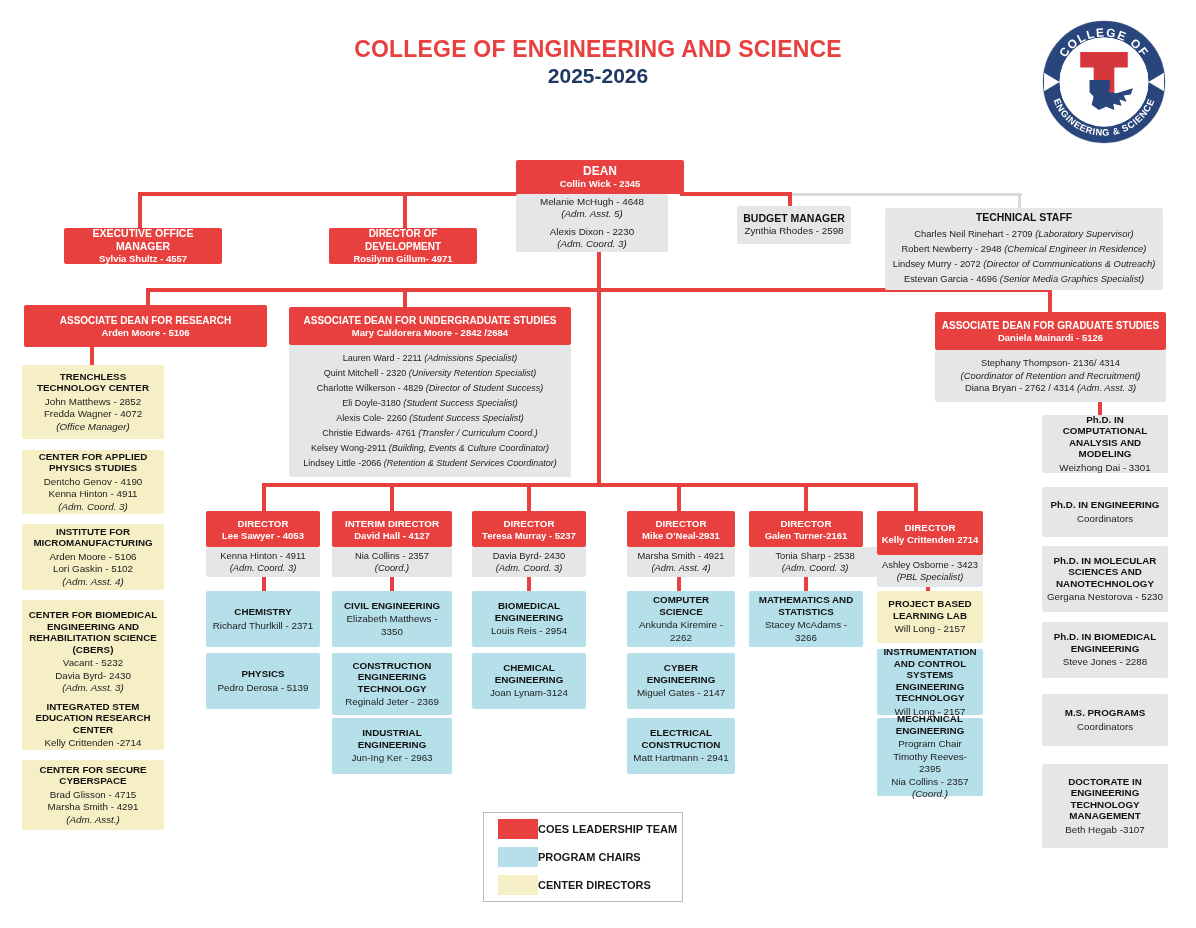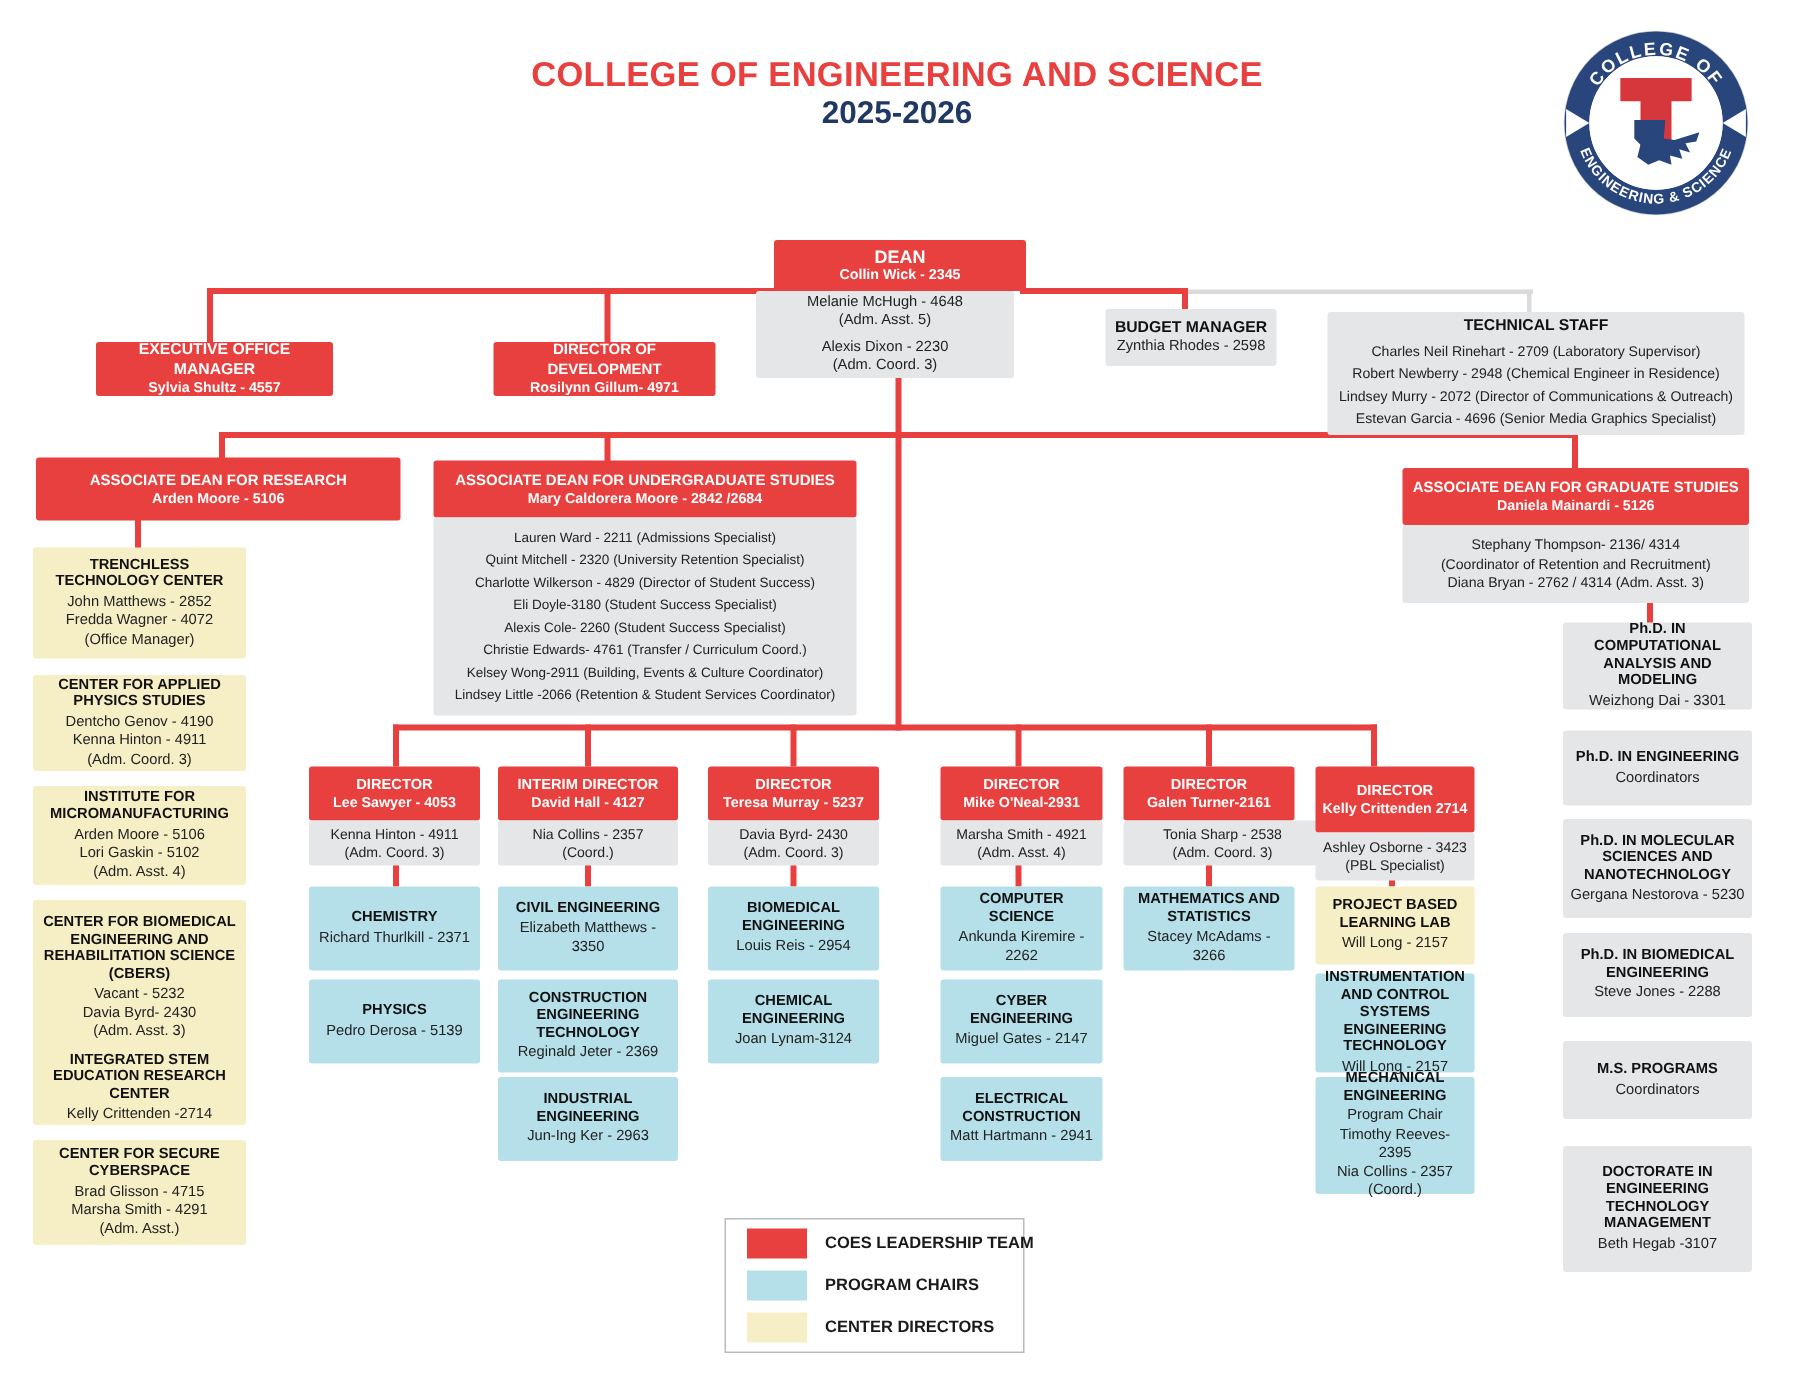--- a/index.html
+++ b/index.html
@@ -11,31 +11,31 @@
   .box{display:flex;flex-direction:column;justify-content:center;align-items:center;
        text-align:center;padding:3px 4px;border-radius:2px;z-index:2}
   .red{background:#e8403e;color:#fff}
   .gray{background:#e5e6e8;color:#1a1a1a}
   .blue{background:#b5dfe9}
   .cream{background:#f6eec5}
   .rt{font-weight:700;font-size:10.5px;line-height:13px}
   .rn{font-weight:700;font-size:9.5px;line-height:12px}
   .t{font-weight:700;font-size:9.8px;line-height:11.5px;color:#111;margin-bottom:2px}
   .n{font-size:9.8px;line-height:12.5px;color:#222}
-  .it{}
+  .it{font-style:italic}
   .trow{font-size:9.4px;line-height:15px;color:#222;white-space:nowrap}
   .urow{font-size:9px;line-height:15px;color:#222;white-space:nowrap}
   .h1{position:absolute;left:0;right:0;top:36px;text-align:center;font-size:23px;
       font-weight:700;color:#e8403e;letter-spacing:.2px}
   .h2{position:absolute;left:0;right:0;top:64px;text-align:center;font-size:21px;
       font-weight:700;color:#1f3864}
   .legend{position:absolute;left:483px;top:812px;width:200px;height:90px;background:#fff;
       border:1.5px solid #b9bcbe;z-index:2;display:flex;flex-direction:column;
       justify-content:center;gap:8px;padding:8px 14px;box-sizing:border-box}
-  .lrow{display:flex;align-items:center;gap:12px}
+  .lrow{display:flex;align-items:center;}
   .sw{width:40px;height:20px;flex:0 0 auto}
   .ll{font-size:11px;font-weight:700;color:#1a1a1a;white-space:nowrap}
   .gap6{margin-top:5px}
 </style>
 </head>
 <body>
 
 <div class="h1">COLLEGE OF ENGINEERING AND SCIENCE</div>
 <div class="h2">2025-2026</div>
 
@@ -86,21 +86,21 @@
 <div class="ln" style="left:390px;top:575px;width:4px;height:16px"></div>
 <div class="ln" style="left:527px;top:575px;width:4px;height:16px"></div>
 <div class="ln" style="left:677px;top:575px;width:4px;height:16px"></div>
 <div class="ln" style="left:804px;top:575px;width:4px;height:16px"></div>
 <div class="ln" style="left:926px;top:583px;width:4px;height:8px"></div>
 
 <div class="abs box red" style="left:516px;top:160px;width:168px;height:34px">
   <div class="rt" style="font-size:12px">DEAN</div>
   <div class="rn">Collin Wick - 2345</div>
 </div>
-<div class="abs box gray" style="left:504px;top:194px;width:172px;height:58px">
+<div class="abs box gray" style="left:516px;top:194px;width:152px;height:58px">
   <div class="n">Melanie McHugh - 4648</div>
   <div class="n it">(Adm. Asst. 5)</div>
   <div class="n gap6">Alexis Dixon - 2230</div>
   <div class="n it">(Adm. Coord. 3)</div>
 </div>
 
 <div class="abs box red" style="left:64px;top:228px;width:158px;height:36px">
   <div class="rt">EXECUTIVE OFFICE MANAGER</div>
   <div class="rn">Sylvia Shultz - 4557</div>
 </div>

